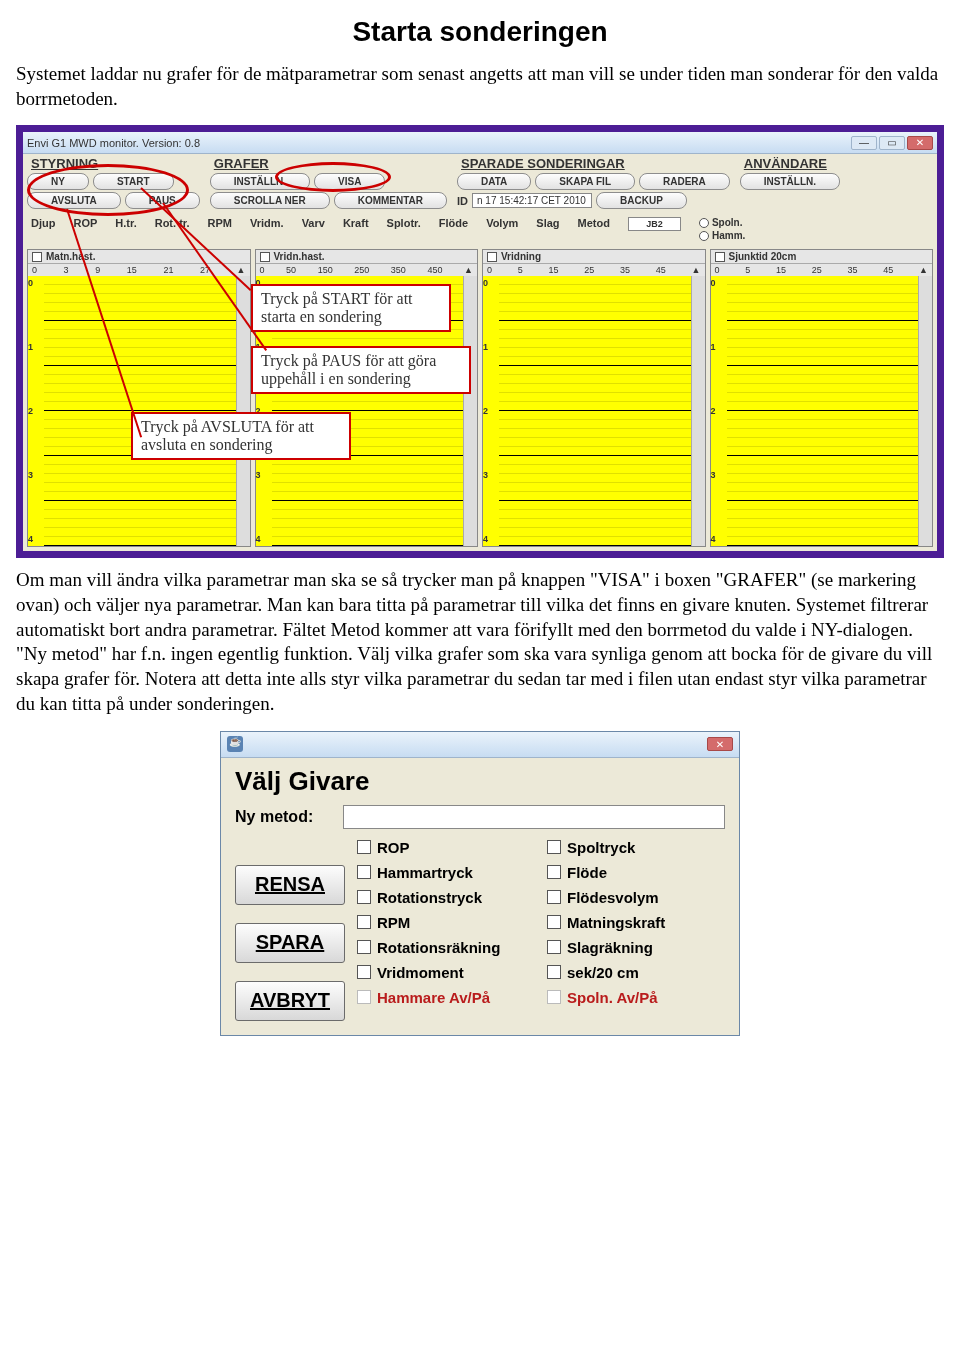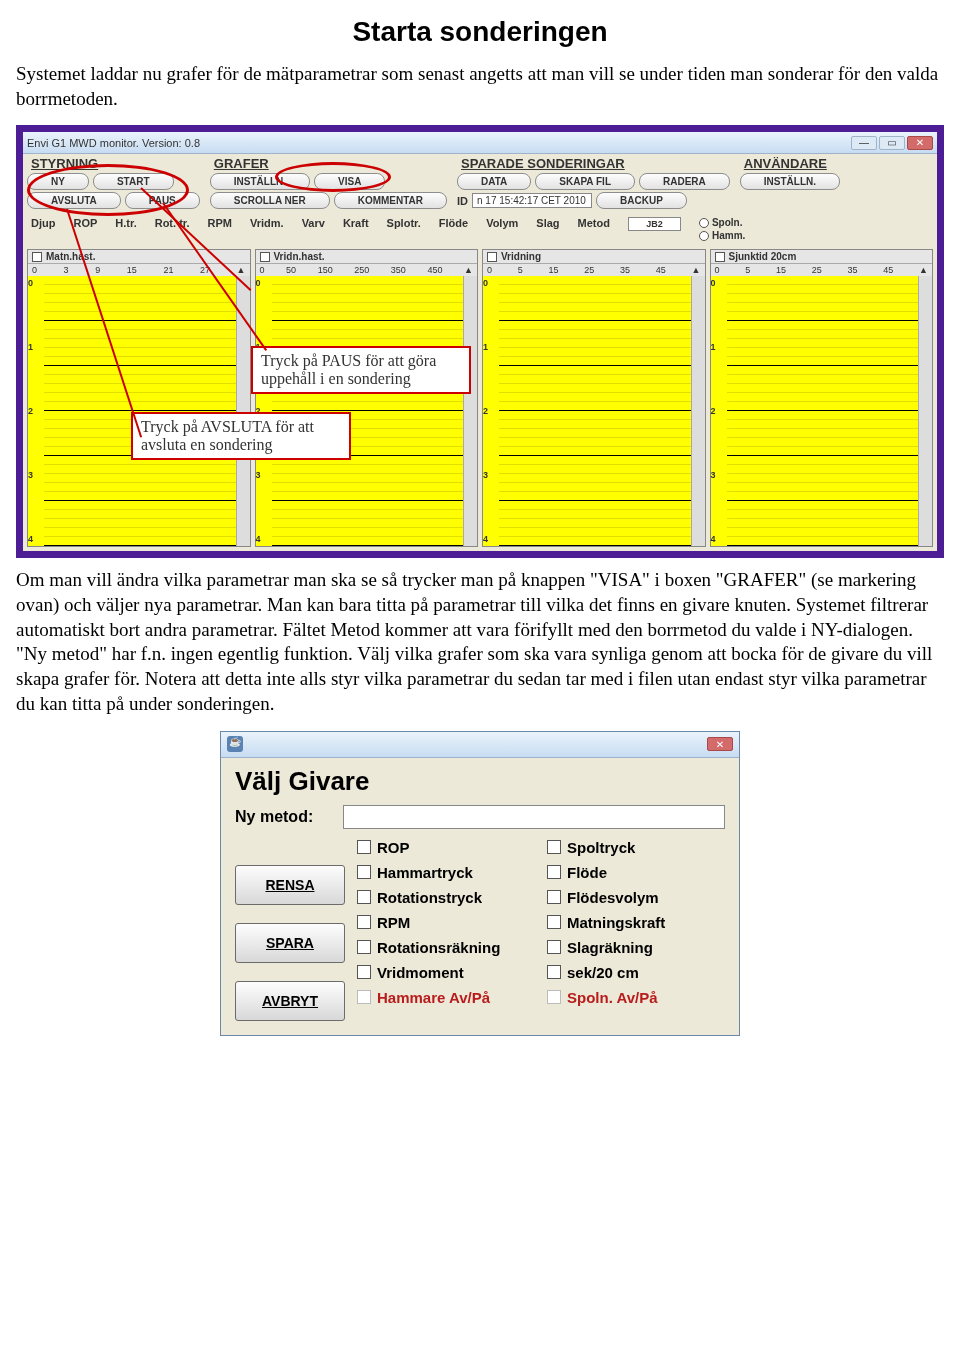--- a/index.html
+++ b/index.html
@@ -57,21 +57,21 @@
   .dlg-titlebar .icon { width:16px; height:16px; background:#5a83b3; border-radius:3px; display:inline-block; position:relative; }
   .dlg-titlebar .icon::after{ content:"☕"; font-size:10px; position:absolute; left:2px; top:0; color:#fff;}
   .dlg-h1 { font-family: Tahoma, sans-serif; font-size:26px; font-weight:bold; padding:8px 14px 4px; }
   .dlg-row { display:flex; align-items:center; padding:4px 14px; gap:8px; }
   .dlg-label { font-weight:bold; min-width:100px; font-size:16px; }
   .dlg-select { flex:1; height:24px; border:1px solid #888; background:#fff; position:relative; }
   .dlg-select::after { content:"▾"; position:absolute; right:4px; top:2px; color:#555; }
   .dlg-input { flex:1; height:24px; border:1px solid #888; background:#fff; }
   .dlg-grid { display:flex; gap:12px; padding:6px 14px 14px; }
   .dlg-btncol { display:flex; flex-direction:column; gap:18px; padding-top:26px; }
-  .dlg-btn { background: linear-gradient(#fdfdfd,#d8d8d8); border:1px solid #6b6b6b; border-radius:3px; width:110px; height:40px; font-weight:bold; font-size:14px; text-decoration:underline; display:flex; align-items:center; justify-content:center; }
+  .dlg-btn { background: linear-gradient(#fdfdfd,#d8d8d8); border:1px solid #6b6b6b; border-radius:3px; width:110px; height:40px; font-weight:bold; font-size:20px; text-decoration:underline; display:flex; align-items:center; justify-content:center; }
   .dlg-ckcol { flex:1; display:flex; flex-direction:column; gap:8px; }
   .ck { display:flex; align-items:center; gap:6px; font-weight:bold; font-size:15px; }
   .ckbox { width:14px; height:14px; border:1px solid #555; background:#fff; }
   .ck.disabled { color:#b91c1c; }
   .ck.disabled .ckbox { border-color:#bbb; }
 </style>
 </head>
 <body>
 
 <div class="doc">
@@ -269,20 +269,21 @@
           <div class="gridarea"></div>
           <div class="scrollcol"></div>
         </div>
       </div>
     </div>
 
     <div class="callouts">
       <div class="oval" style="left:252px; top:30px; width:116px; height:30px;"></div>
       <div class="oval" style="left:4px; top:32px; width:162px; height:52px;"></div>
 
+      <div class="callout" style="left:228px; top:152px; width:200px;">Tryck på START för att starta en sondering</div>
       <div class="callout" style="left:228px; top:214px; width:220px;">Tryck på PAUS för att göra uppehåll i en sondering</div>
       <div class="callout" style="left:108px; top:280px; width:220px;">Tryck på AVSLUTA för att avsluta en sondering</div>
 
       <div class="redline" style="left:118px; top:55px; width:150px; transform:rotate(43deg);"></div>
       <div class="redline" style="left:140px; top:70px; width:180px; transform:rotate(55deg);"></div>
       <div class="redline" style="left:44px; top:76px; width:240px; transform:rotate(72deg);"></div>
     </div>
   </div>
 
   <p class="body">Om man vill ändra vilka parametrar man ska se så trycker man på knappen "VISA" i boxen "GRAFER" (se markering ovan) och väljer nya parametrar. Man kan bara titta på parametrar till vilka det finns en givare knuten. Systemet filtrerar automatiskt bort andra parametrar. Fältet Metod kommer att vara förifyllt med den borrmetod du valde i NY-dialogen. "Ny metod" har f.n. ingen egentlig funktion. Välj vilka grafer som ska vara synliga genom att bocka för de givare du vill skapa grafer för. Notera att detta inte alls styr vilka parametrar du sedan tar med i filen utan endast styr vilka parametrar du kan titta på under sonderingen.</p>

